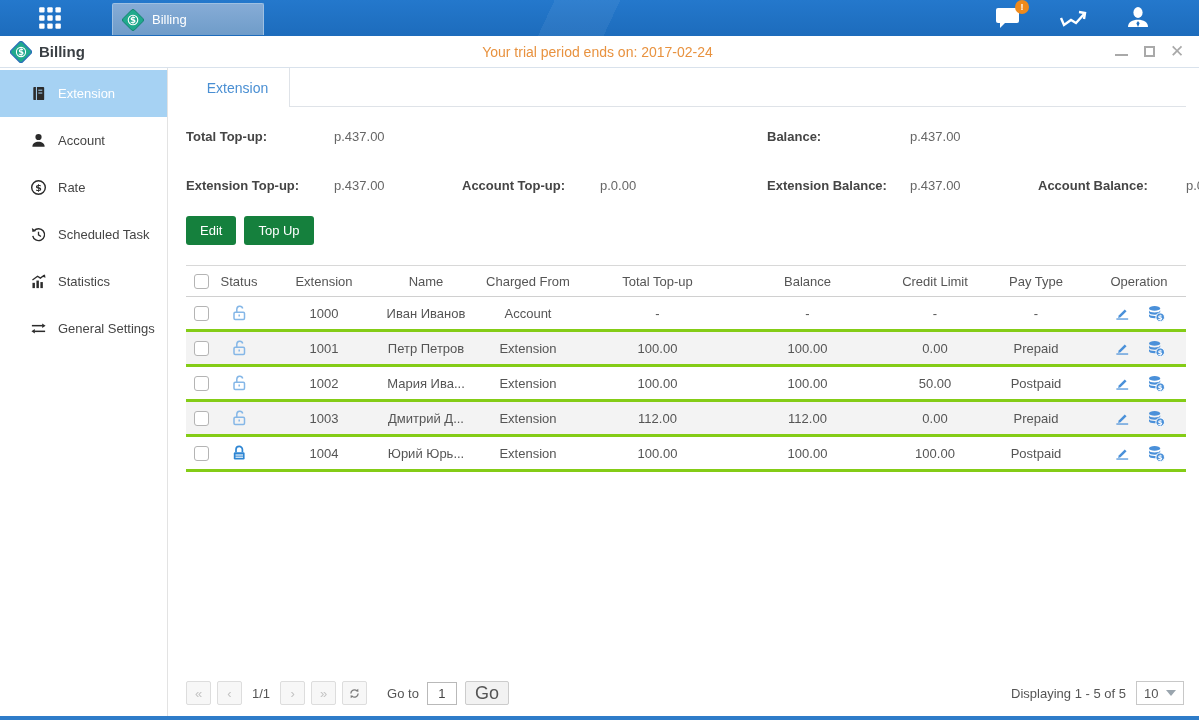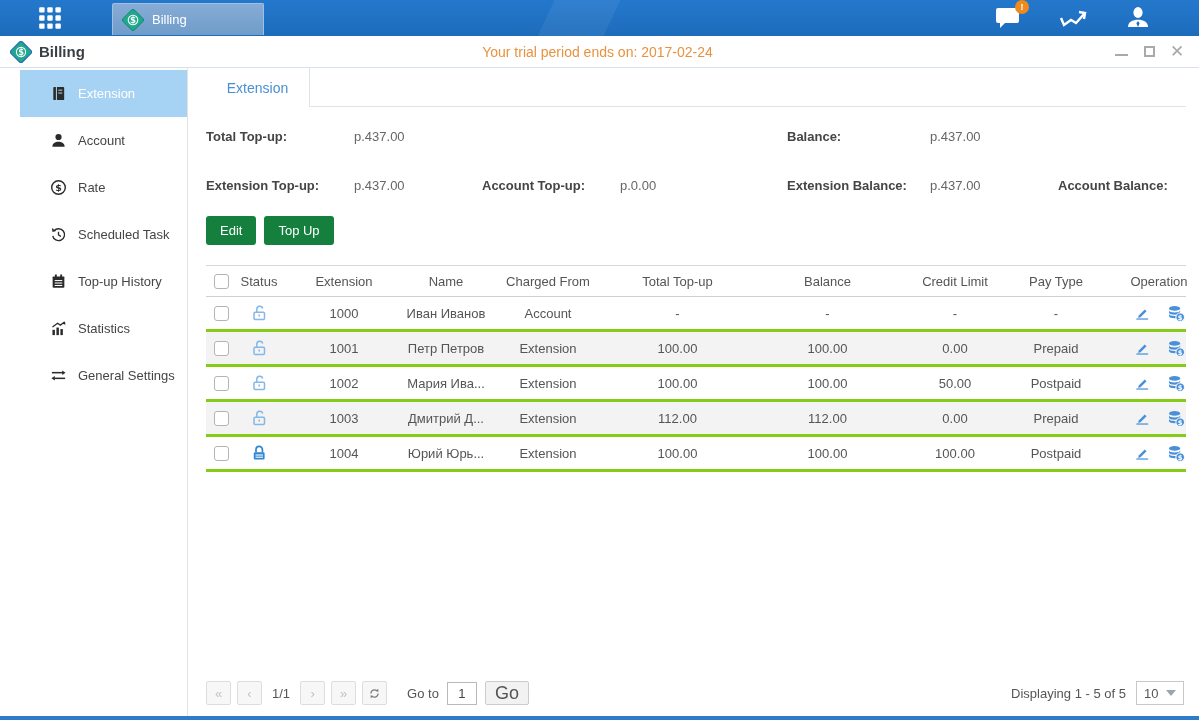--- a/index.html
+++ b/index.html
@@ -23,21 +23,21 @@
   .title-left { display:flex; align-items:center; gap:7px; margin-left:10px; }
   .app-title { font-size:15px; font-weight:bold; color:#3a3f44; }
   .trial-notice { position:absolute; left:0; right:4px; text-align:center; color:#e8923f; font-size:14px; pointer-events:none; }
   .win-controls { margin-left:auto; display:flex; align-items:center; gap:12px; margin-right:14px; z-index:2; }
   .wc { width:16px; height:14px; display:flex; align-items:center; justify-content:center; cursor:pointer; color:#a9a9a9; }
   .wc-min { border-bottom:2px solid #a9a9a9; width:13px; height:8px; }
   .wc-max { width:11px; height:11px; border:2px solid #a9a9a9; }
   .wc-close { font-size:17px; line-height:1; color:#a9a9a9; }
 
   
-  .app-body { flex:1; display:flex; min-height:0; border-bottom:4px solid #2e7cc9;padding-left:20px; }
+  .app-body { flex:1; display:flex; min-height:0; border-bottom:4px solid #2e7cc9; }
   .sidebar { width:168px; border-right:1px solid #e3e3e3; padding-top:2px; flex-shrink:0; }
   .side-item { height:47px; display:flex; align-items:center; gap:11px; padding-left:30px; cursor:pointer; color:#454545; }
   .side-item .s-icon { width:17px; height:17px; color:#2b2b2b; flex-shrink:0; }
   .side-item.active { background:#a6d2f3; color:#fff; }
   .side-item .s-label { font-size:13px; }
 
   .main { flex:1; display:flex; flex-direction:column; padding:0 13px 0 18px; min-width:0; }
   .tabstrip { height:39px; border-bottom:1px solid #dfe3e8; display:flex; margin:0 0 0 0; flex-shrink:0; }
   .tab { width:104px; background:#fff; border-right:1px solid #dfe3e8; margin-bottom:-1px; display:flex; align-items:center; justify-content:center; color:#4a8fd3; font-size:14px; cursor:pointer; }
 
@@ -205,31 +205,20 @@
       <div class="side-item">
         <svg class="s-icon" viewBox="0 0 18 18">
           <path d="M4.2 5.2a6.3 6.3 0 1 1-1.3 5.2" fill="none" stroke="currentColor" stroke-width="1.5"></path>
           <path d="M2 2.2 L2.6 6.4 L6.6 5.2 Z" fill="currentColor"></path>
           <path d="M9 6 v3.4 l2.6 1.8" fill="none" stroke="currentColor" stroke-width="1.4"></path>
         </svg>
         <span class="s-label">Scheduled Task</span>
       </div>
       <div class="side-item">
         <svg class="s-icon" viewBox="0 0 18 18">
-          <rect x="2.8" y="3.6" width="12.4" height="12" rx="1" fill="currentColor"></rect>
-          <rect x="5.2" y="1.6" width="2" height="3" fill="currentColor"></rect>
-          <rect x="10.8" y="1.6" width="2" height="3" fill="currentColor"></rect>
-          <line x1="5" y1="8" x2="13" y2="8" stroke="#fff" stroke-width="1.1"></line>
-          <line x1="5" y1="10.6" x2="13" y2="10.6" stroke="#fff" stroke-width="1.1"></line>
-          <line x1="5" y1="13.2" x2="13" y2="13.2" stroke="#fff" stroke-width="1.1"></line>
-        </svg>
-        <span class="s-label">Top-up History</span>
-      </div>
-      <div class="side-item">
-        <svg class="s-icon" viewBox="0 0 18 18">
           <rect x="2.6" y="10.4" width="2.6" height="5.6" fill="currentColor"></rect>
           <rect x="6.8" y="8" width="2.6" height="8" fill="currentColor"></rect>
           <rect x="11" y="9.6" width="2.6" height="6.4" fill="currentColor"></rect>
           <path d="M2.6 7.4 L8 3.4 L11 5.4 L15 2.4" fill="none" stroke="currentColor" stroke-width="1.4"></path>
           <path d="M15.8 1.4 L16.4 5 L13.2 4 Z" fill="currentColor"></path>
         </svg>
         <span class="s-label">Statistics</span>
       </div>
       <div class="side-item">
         <svg class="s-icon" viewBox="0 0 18 18">

